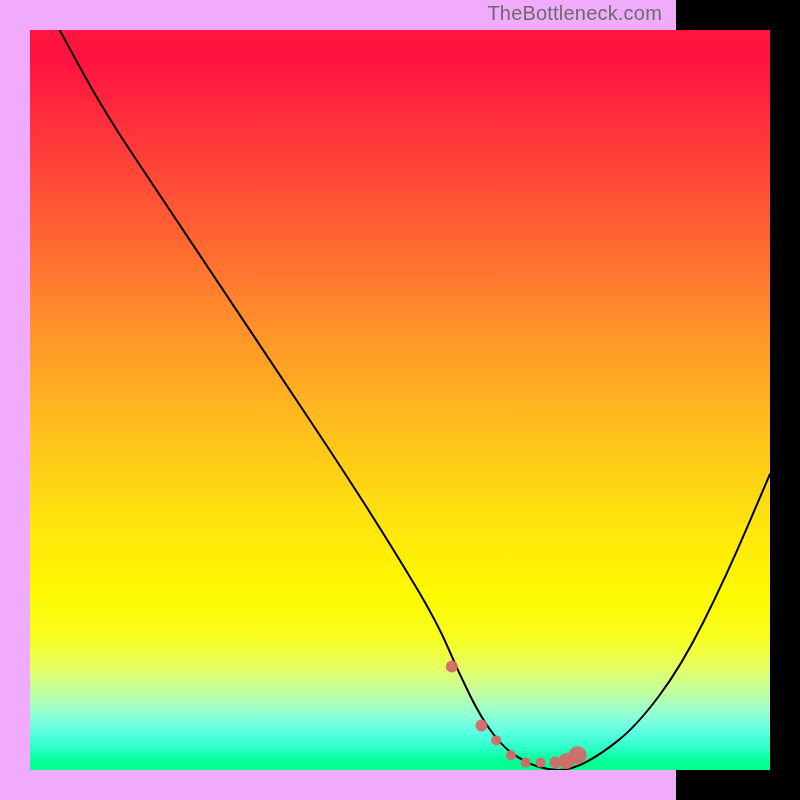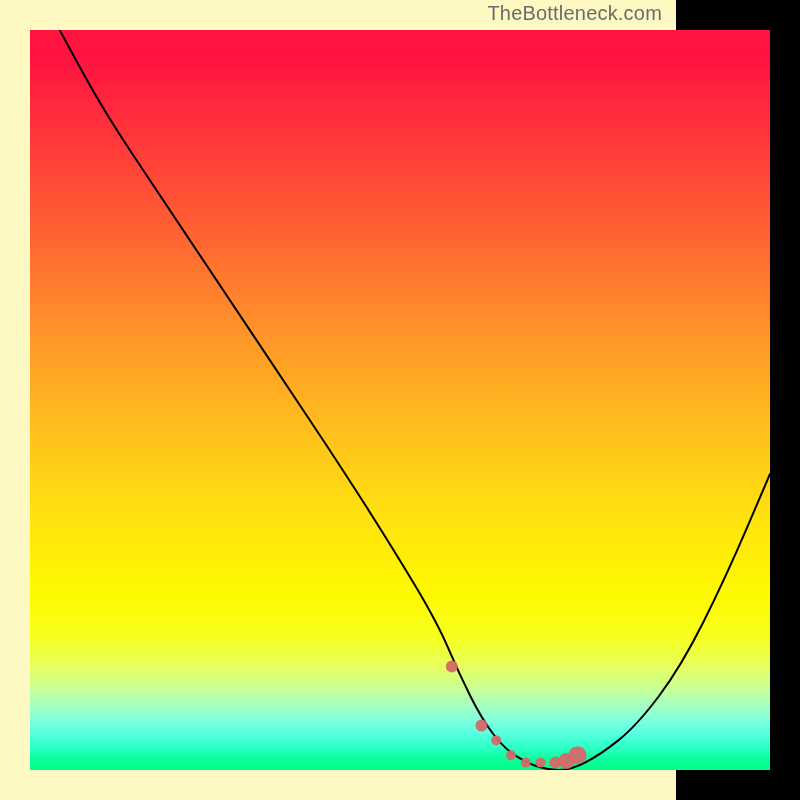--- a/index.html
+++ b/index.html
@@ -10,21 +10,21 @@
     background: #000;
     font-family: Arial, Helvetica, sans-serif;
     overflow: hidden;
   }
   .frame {
     position: absolute;
     left: 0;
     top: 0;
     width: 676px;
     height: 800px;
-    background: #fef9c3;
+    background: #f0abfc;
   }
   .watermark {
     position: absolute;
     top: 2px;
     right: 14px;
     color: #6b6b6b;
     font-size: 20px;
     font-weight: 500;
     letter-spacing: 0.2px;
     z-index: 50;

